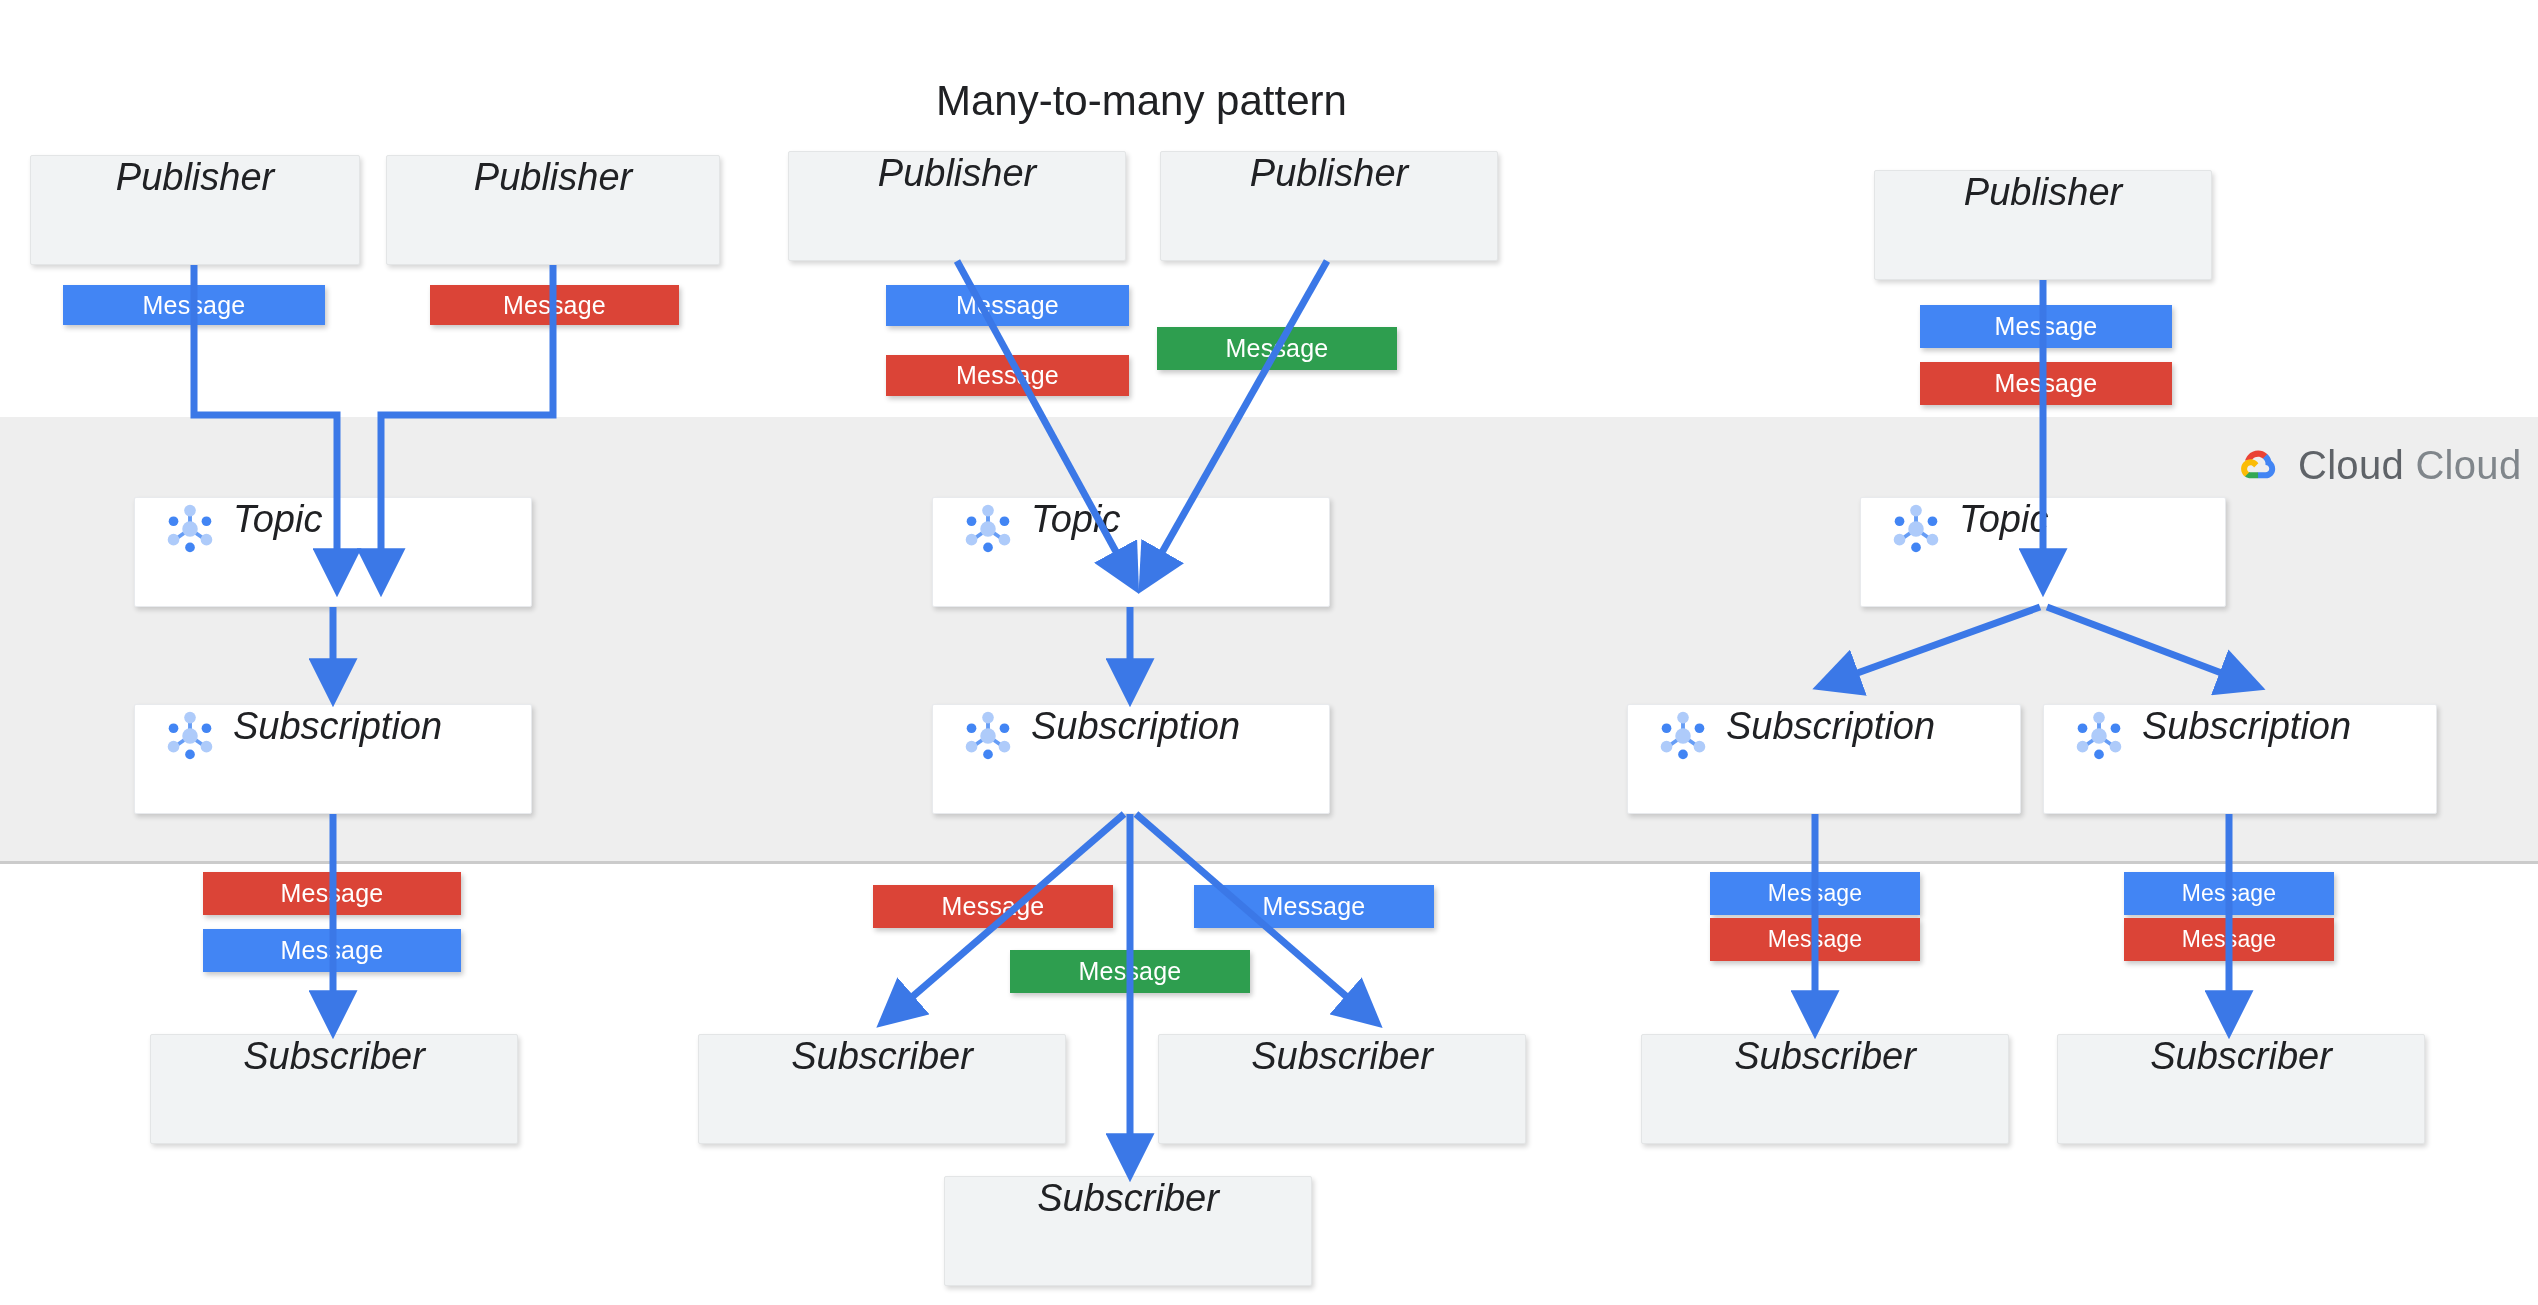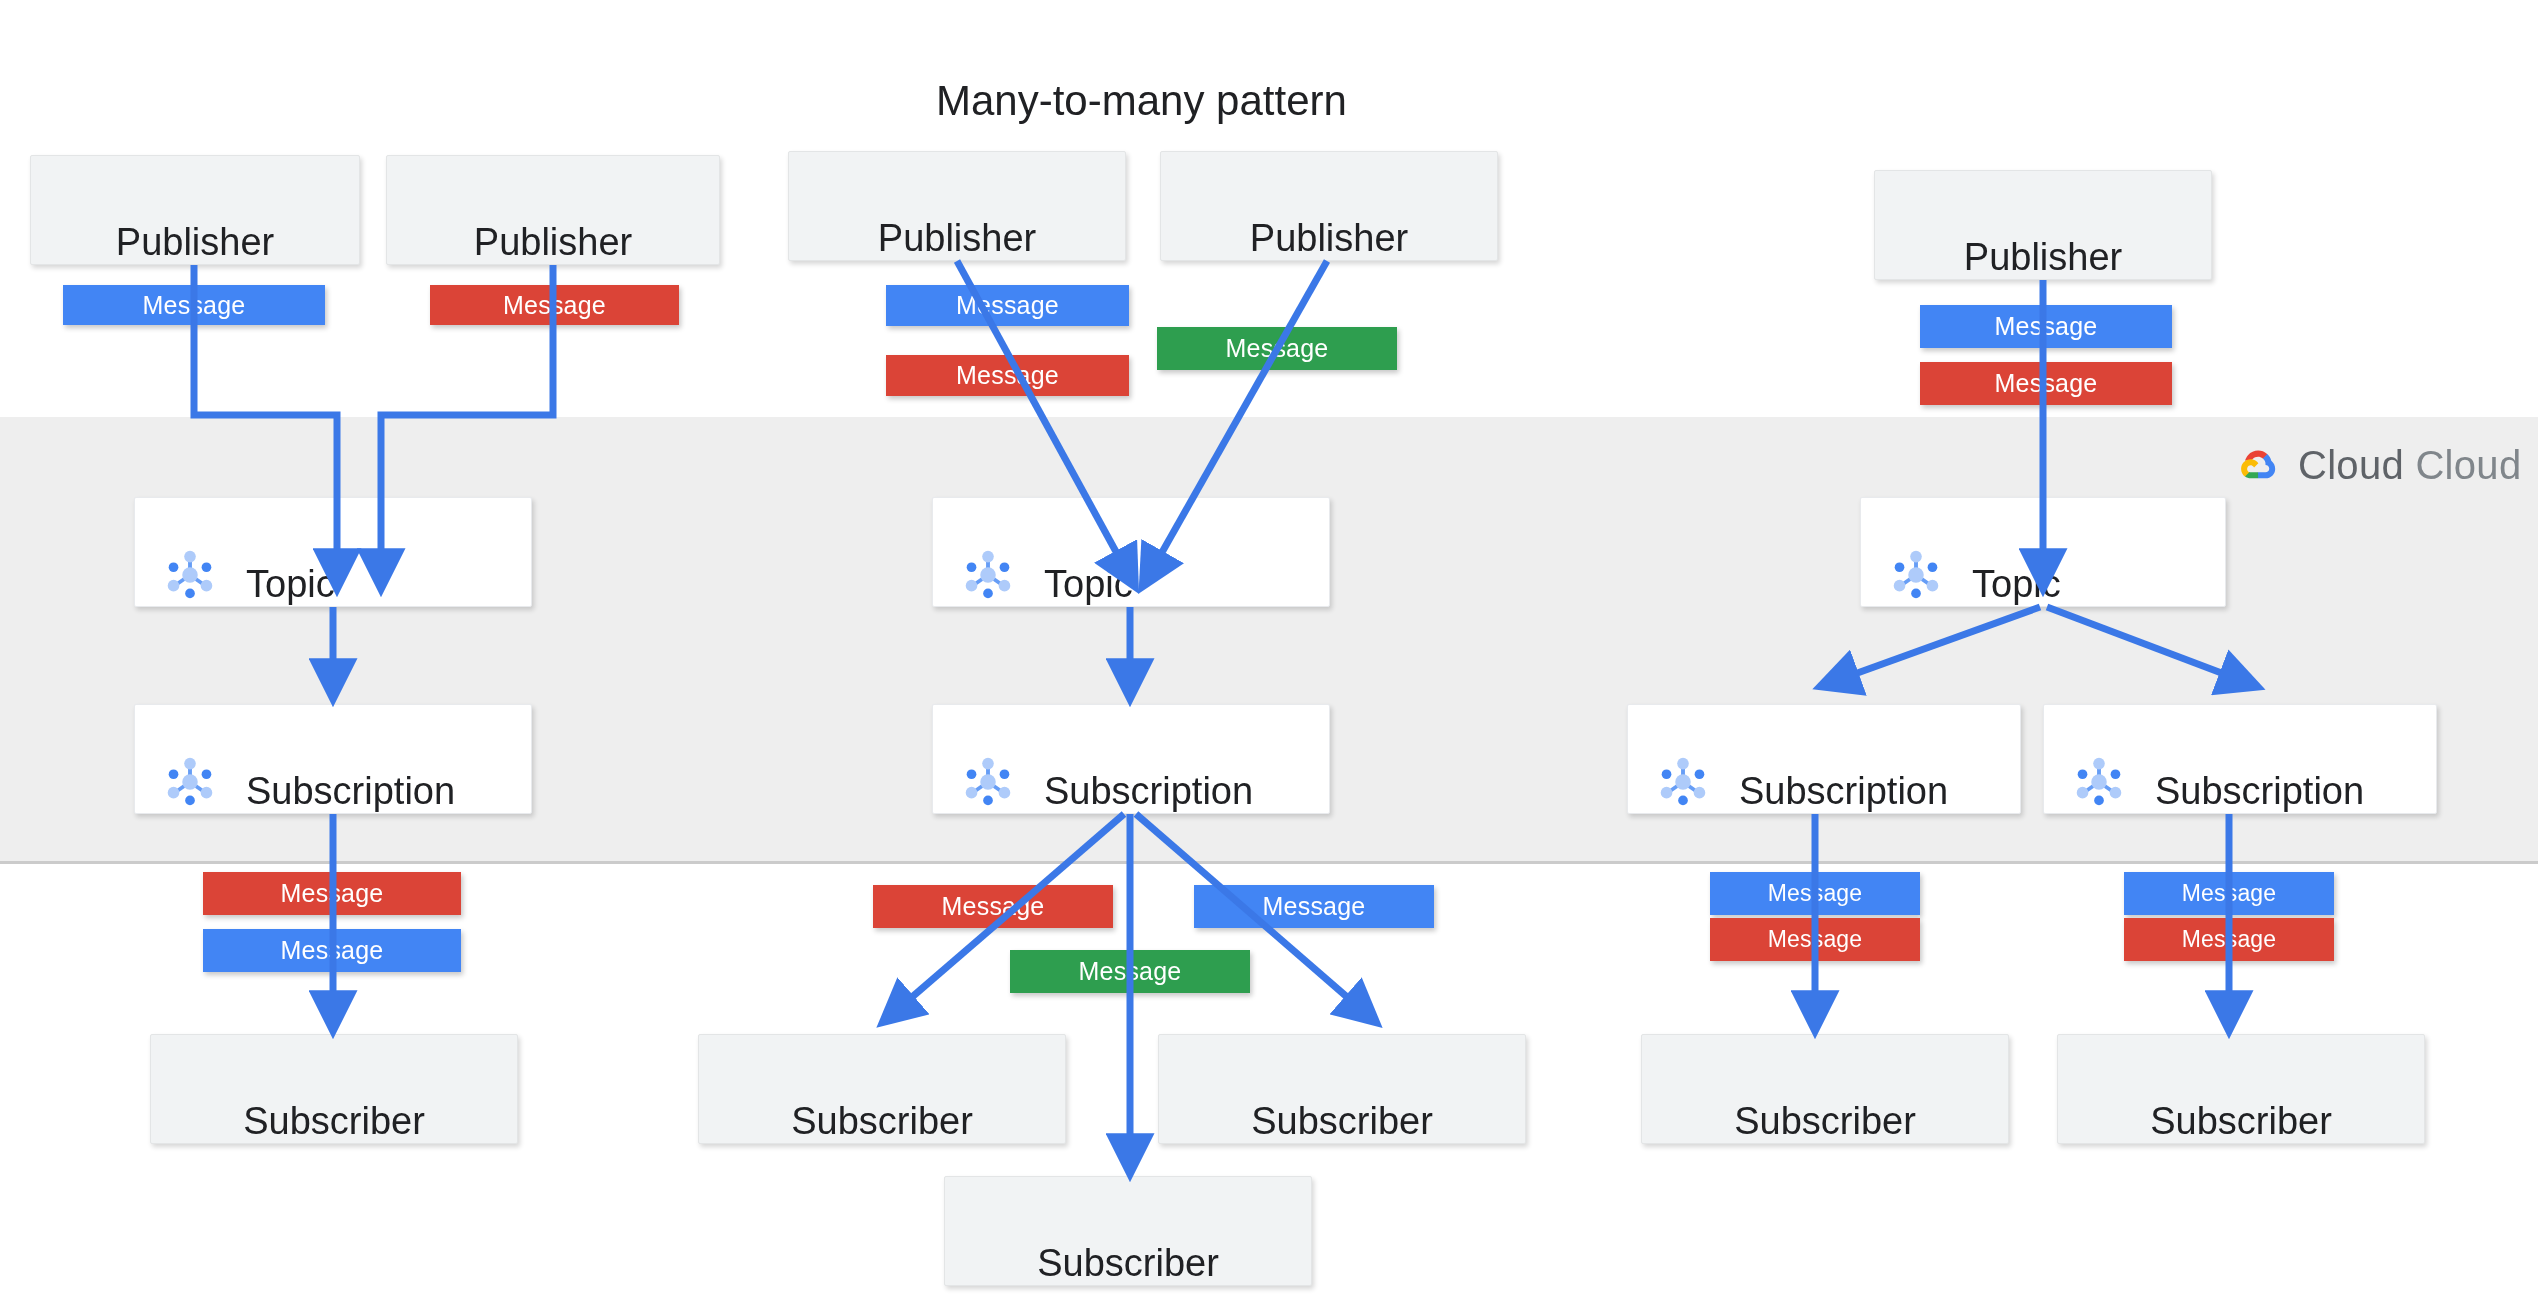--- a/index.html
+++ b/index.html
@@ -16,40 +16,41 @@
     position:absolute;left:0;width:2538px;
     top:417px;height:447px;
     background:#EEEEEE;
     border-bottom:3px solid #CBCBCB;
     box-sizing:border-box;
   }
 
   
   .node{
     position:absolute;box-sizing:border-box;
-    display:flex;align-items:flex-end;justify-content:center;
+    display:flex;align-items:flex-start;justify-content:center;
     color:#202124;
     border-radius:2px;
+    font-style:italic;
   }
   .node .label{white-space:nowrap;}
 
   .node.endpoint{            
     background:#F1F3F4;
     border:1px solid #E3E5E6;
     box-shadow:2px 3px 5px rgba(0,0,0,.16);
     font-size:38px;
   }
   .node.gcp{                 
     background:#FFFFFF;
     border:1px solid #E8EAED;
     box-shadow:2px 3px 5px rgba(0,0,0,.16);
     font-size:38px;
     justify-content:flex-start;
   }
-  .node.gcp .label{margin-left:25px;}
+  .node.gcp .label{margin-left:12px;}
 
   
   .pubsub-icon{
     width:62px;height:62px;flex:0 0 62px;
     margin-left:24px;display:block;
   }
 
   
   .msg{
     position:absolute;box-sizing:border-box;

